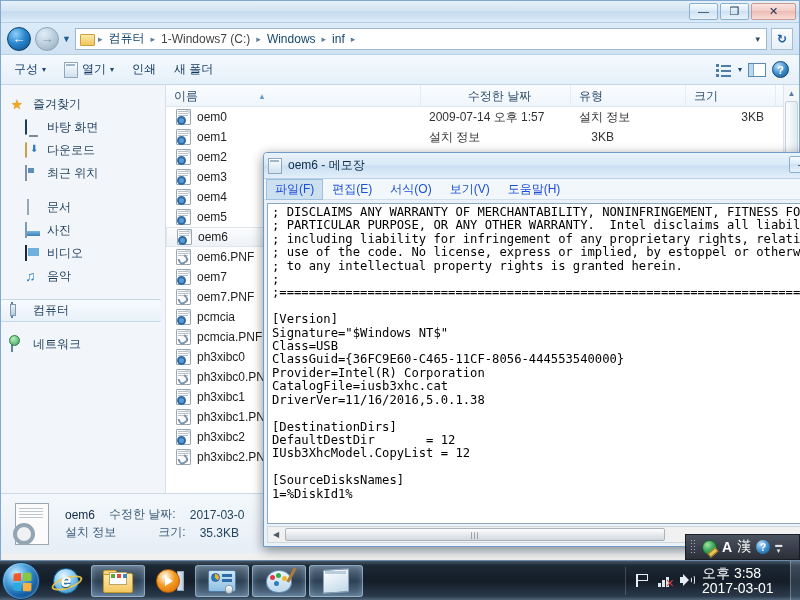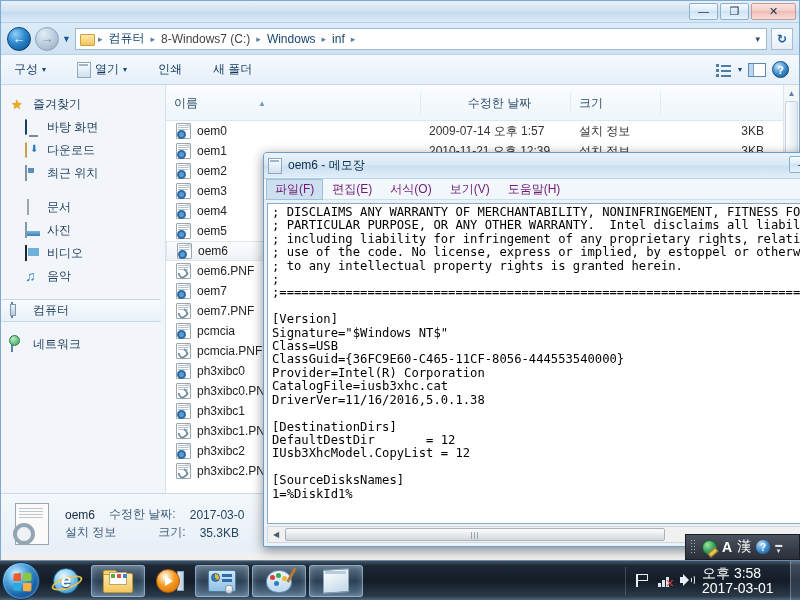--- a/index.html
+++ b/index.html
@@ -68,21 +68,21 @@
     display: flex; align-items: center; justify-content: center; color: #1c5fa0; font-size: 12px; font-weight: bold;
   }
   .search-box {
     width: 212px; height: 22px; background: #fff; border: 1px solid #a0b8cc;
     display: flex; align-items: center; padding: 0 5px; color: #8b8b8b; font-style: italic;
   }
   .search-ico { margin-left: auto; color: #2a6fae; font-style: normal; font-weight: bold; }
 
   
   .toolbar {
-    height: 30px; display: flex; align-items: center; gap: 13px;
+    height: 30px; display: flex; align-items: center; gap: 0;
     background: linear-gradient(180deg,#f4f9fe 0%,#e6f0f9 100%);
     border-bottom: 1px solid #c4d8e9; padding: 0 4px;
   }
   .tb-item { display: flex; align-items: center; gap: 4px; padding: 4px 9px; color: #10375e; white-space: nowrap;}
   .tb-caret { font-size: 8px; color: #16466f; }
   .tb-right { margin-left: auto; display: flex; align-items: center; gap: 6px; padding-right: 6px; }
   .ico-view { width: 16px; height: 14px; position: relative; }
   .ico-view i { position:absolute; background:#4f7da8; }
   .help-circle {
     width: 17px; height: 17px; border-radius: 50%;
@@ -106,21 +106,21 @@
     background: linear-gradient(180deg,#f8fbfe,#e8f0f8);
     border: 1px solid #c4d8e9; border-left: none; border-right: none;
     margin-right: 4px; border-radius: 2px;
   }
   .nav-gap { height: 11px; }
   .ni { width: 16px; height: 16px; flex: 0 0 16px; position: relative; }
 
   
   .filelist { flex: 1; background: #fff; display: flex; flex-direction: column; position: relative;}
   .col-head {
-    height: 36px; display: flex; align-items: center;
+    height: 22px; display: flex; align-items: center;
     background: linear-gradient(180deg,#fbfdff 0%,#eef5fb 100%);
     border-bottom: 1px solid #dbe6ef; color: #2b4a68; font-size: 12px;
   }
   .col-head div { padding-left: 8px; border-right: 1px solid #e3ecf4; height: 22px; line-height: 22px; overflow:hidden; white-space:nowrap;}
   .c-name { width: 255px; position: relative;}
   .c-date { width: 150px; text-align: center; }
   .c-type { width: 115px; }
   .c-size { width: 90px; }
   .sort-mark { position:absolute; left: 92px; top: 1px; color:#6b9ec9; font-size:8px;}
   .rows { flex: 1; overflow: hidden; }
@@ -199,21 +199,21 @@
   }
   .np-ico { width: 14px; height: 16px; background: linear-gradient(180deg,#fdfefe,#cfe0ee);
     border:1px solid #8fa8bd; position:relative; }
   .np-ico::before { content:""; position:absolute; left:1px; top:1px; right:2px; height:2px; background:#9fb6c8;}
   .np-title-text { font-size: 12px; color: #0d2d4a; }
   .np-winbtns { position:absolute; right: 4px; top: 3px; display:flex; gap:2px;}
   .np-menu {
     height: 21px; display: flex; align-items: center; gap: 0;
     background: #f2f7fb; border-bottom: 1px solid #cfdfec; padding-left: 2px;
   }
-  .np-menu span { padding: 2px 9px; font-size: 12px; color: #701a75; }
+  .np-menu span { padding: 2px 9px; font-size: 12px; color: #1d4ed8; }
   .np-menu span.hl { background: #cde0f0; border:1px solid #9dc0dc; padding: 1px 8px;}
   .np-text {
     position: absolute; left: 3px; top: 50px; right: 3px; bottom: 22px;
     background: #fff; border: 1px solid #8aa8c0;
     font-family: "DejaVu Sans Mono", "Liberation Mono", monospace;
     font-size: 12.2px; line-height: 13.4px; color: #000;
     padding: 2px 4px; overflow: hidden; white-space: pre;
   }
   .np-hscroll {
     position: absolute; left: 3px; right: 3px; bottom: 3px; height: 17px;
@@ -415,21 +415,21 @@
       </div>
     <div class="nav-btn nav-fwd">
         <span>→</span>
       </div>
     <div class="nav-drop">▼</div>
     <div class="addr-box">
       <span class="ic-folder"></span>
       <span class="sep">▸</span>
       <span class="crumb">컴퓨터</span>
       <span class="sep">▸</span>
-      <span class="crumb dim">8-Windows7 (C:)</span>
+      <span class="crumb dim">1-Windows7 (C:)</span>
       <span class="sep">▸</span>
       <span class="crumb">Windows</span>
       <span class="sep">▸</span>
       <span class="crumb">inf</span>
       <span class="sep">▸</span>
       <span class="addr-caret">▾</span>
     </div>
     <div class="refresh-btn">
         <span>↻</span>
       </div>
@@ -523,20 +523,21 @@
       </div>
     </div>
 
     <div class="filelist">
       <div class="col-head">
         <div class="c-name">
           <span>이름</span>
           <span class="sort-mark">▲</span>
         </div>
         <div class="c-date">수정한 날짜</div>
+        <div class="c-type">유형</div>
         <div class="c-size">크기</div>
       </div>
       <div class="rows" id="file-rows">
           <div class="row">
             <div class="cell-name">
               <span class="fico inf">
                 <span class="sheet"></span>
                 <span class="lines"></span>
                 <span class="cog"></span>
               </span>
@@ -548,21 +549,20 @@
           </div>
           <div class="row">
             <div class="cell-name">
               <span class="fico inf">
                 <span class="sheet"></span>
                 <span class="lines"></span>
                 <span class="cog"></span>
               </span>
               <span>oem1</span>
             </div>
-            <div class="cell-date">2010-11-21 오후 12:39</div>
             <div class="cell-type">설치 정보</div>
             <div class="cell-size">3KB</div>
           </div>
           <div class="row">
             <div class="cell-name">
               <span class="fico inf">
                 <span class="sheet"></span>
                 <span class="lines"></span>
                 <span class="cog"></span>
               </span>

